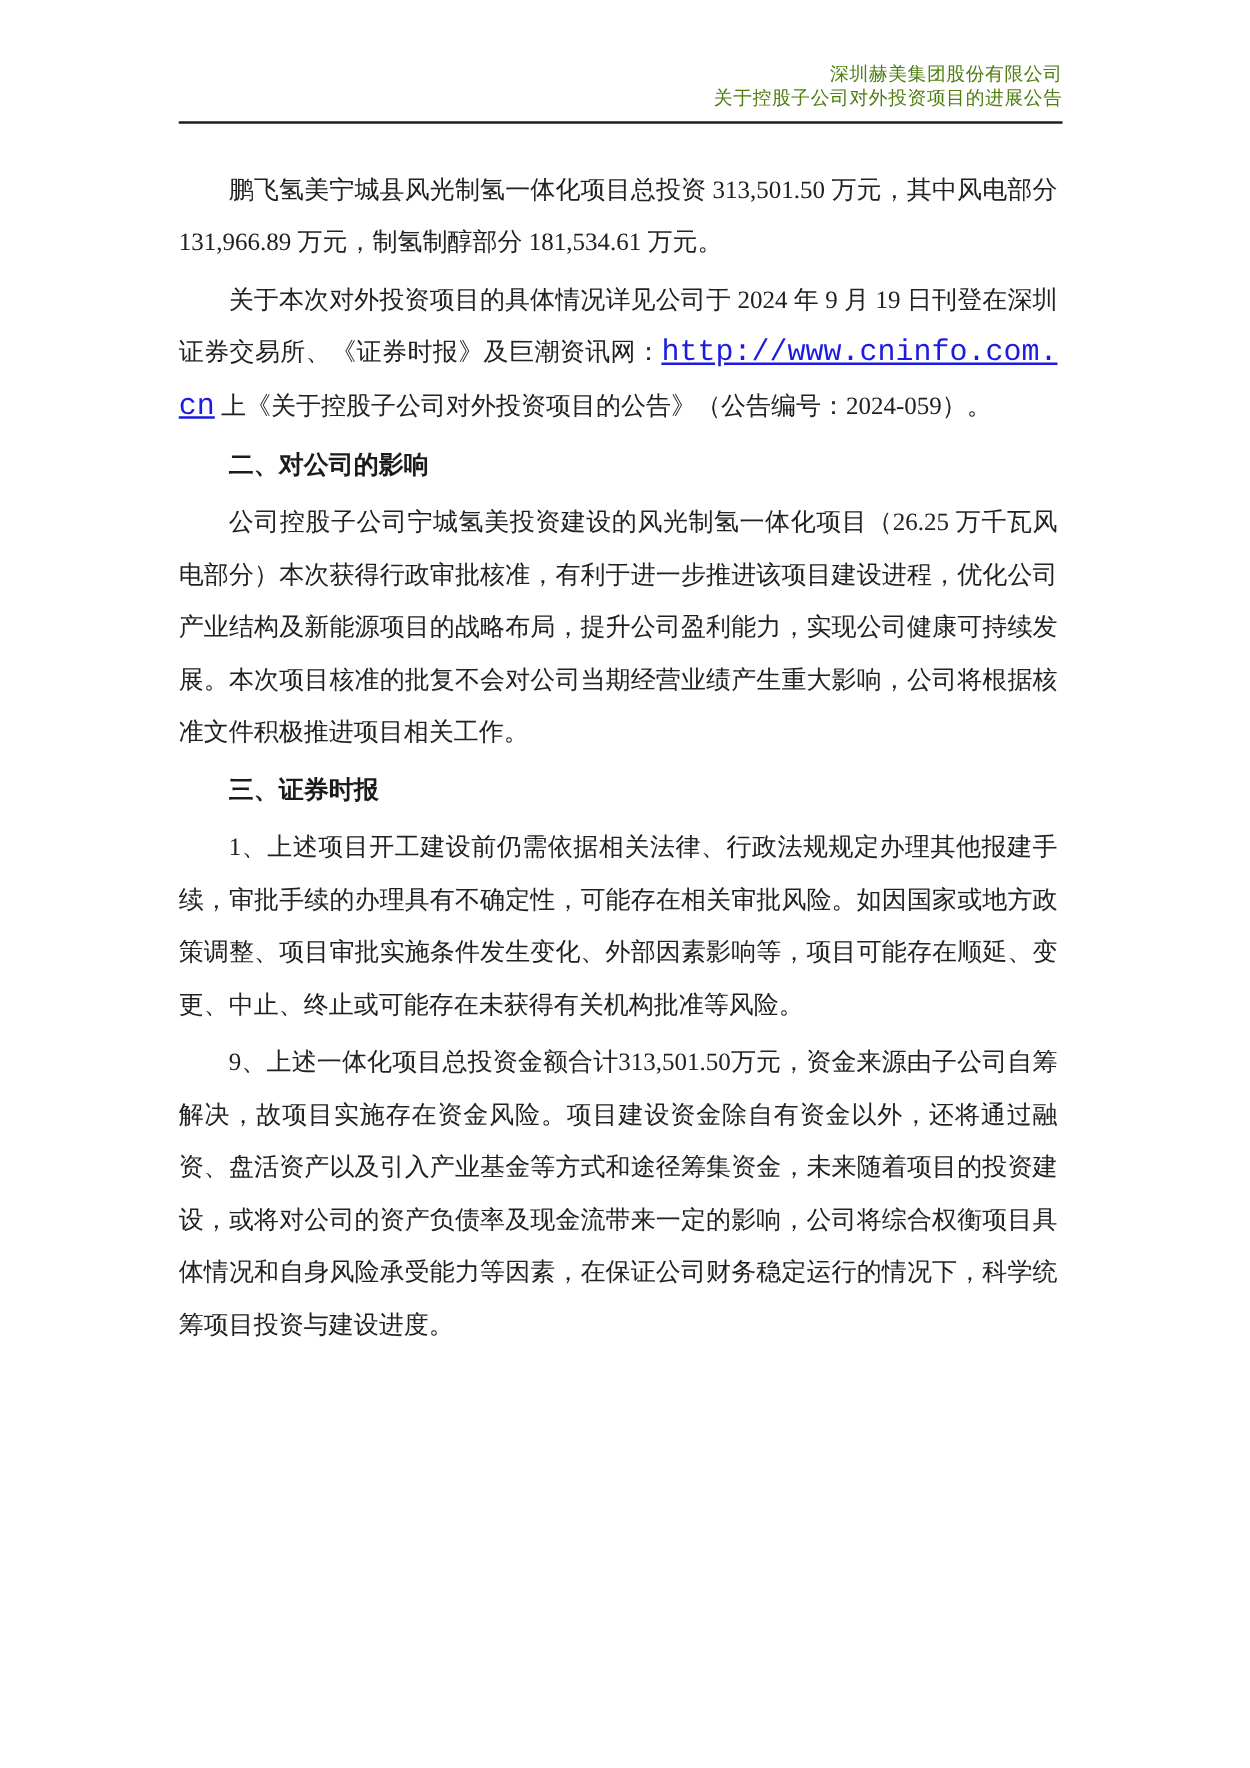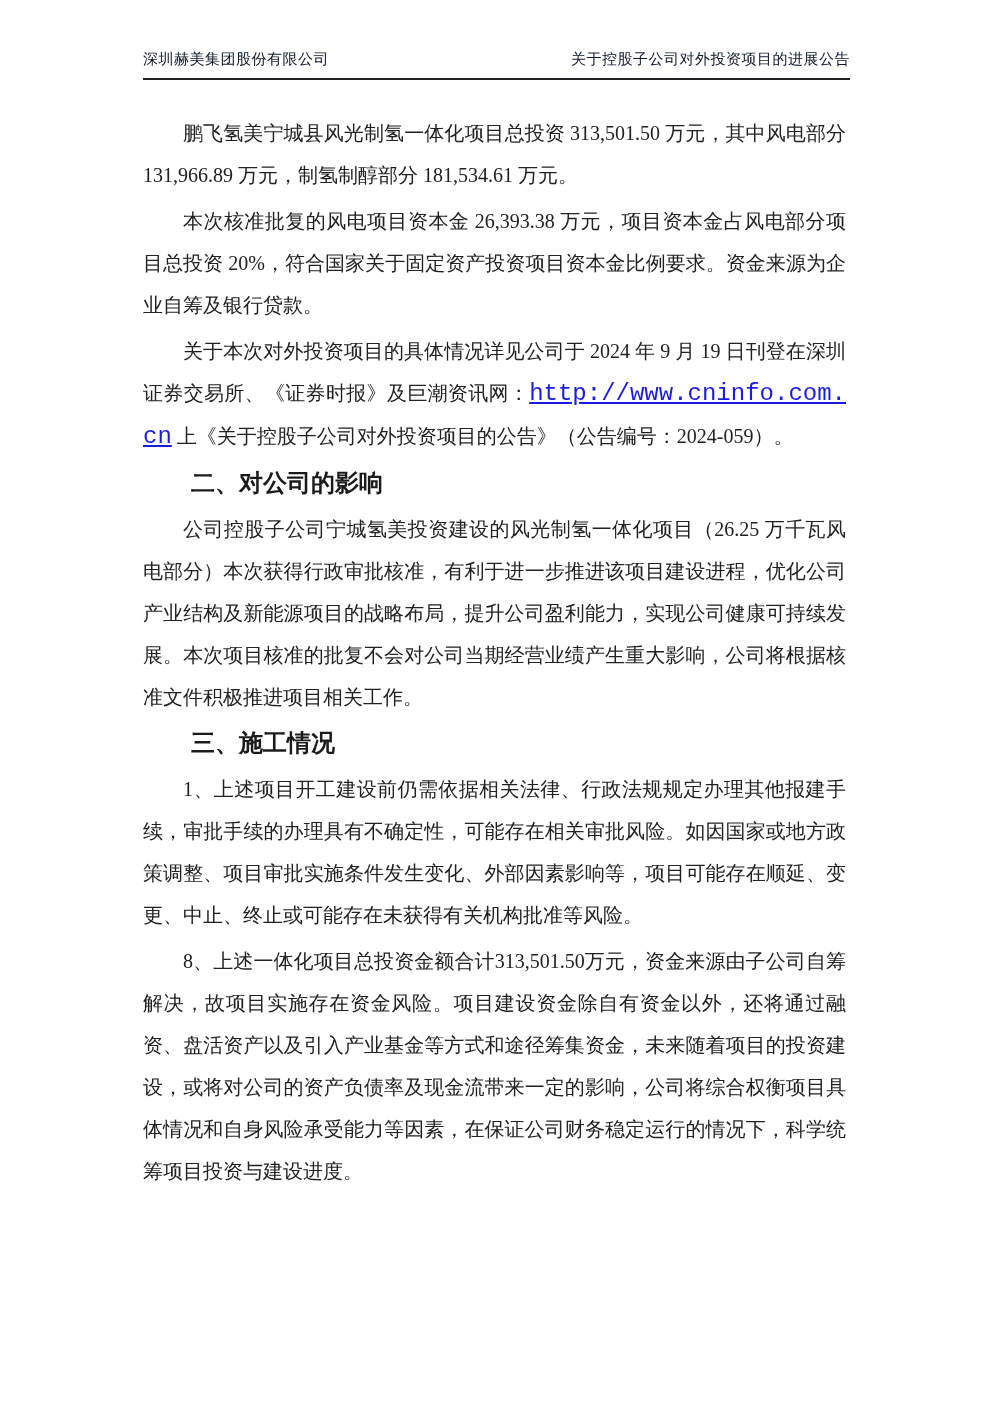--- a/index.html
+++ b/index.html
@@ -22,37 +22,38 @@
     left: 143px;
     top: 50px;
     width: 707px;
   }
   .hdr {
     display: flex;
     justify-content: space-between;
     align-items: flex-end;
     font-size: 15px;
     letter-spacing: 0.5px;
-    color: #0f172a;
+    color: #4d7c0f;
     padding-bottom: 9px;
     border-bottom: 2px solid #1f1f1f;
+    flex-direction: column;
   }
   .hdr .hdr-left { white-space: nowrap; }
   .hdr .hdr-right { white-space: nowrap; }
   main { margin-top: 32px; }
   p.body-para {
     font-size: 20px;
     line-height: 42px;
     text-align: justify;
     text-indent: 2em;
     margin: 0 4px 4px 0;
     word-break: break-all;
   }
   h2.section-heading {
-    font-size: 24px;
+    font-size: 20px;
     line-height: 42px;
     font-weight: bold;
     text-indent: 2em;
     margin: 0 0 4px 0;
     color: #1b1b1b;
   }
   a.doc-link {
     font-family: "Liberation Mono", "DejaVu Sans Mono", monospace;
     font-size: 24px;
     text-decoration: underline;
@@ -68,30 +69,29 @@
 
     <header class="hdr">
       <span class="hdr-left">深圳赫美集团股份有限公司</span>
       <span class="hdr-right">关于控股子公司对外投资项目的进展公告</span>
     </header>
 
     <main>
 
       <p class="body-para">鹏飞氢美宁城县风光制氢一体化项目总投资 313,501.50 万元，其中风电部分 131,966.89 万元，制氢制醇部分 181,534.61 万元。</p>
 
-      <p class="body-para">本次核准批复的风电项目资本金 26,393.38 万元，项目资本金占风电部分项目总投资 20%，符合国家关于固定资产投资项目资本金比例要求。资金来源为企业自筹及银行贷款。</p>
 
       <p class="body-para"><span>关于本次对外投资项目的具体情况详见公司于 2024 年 9 月 19 日刊登在深圳证券交易所、《证券时报》及巨潮资讯网：</span><a class="doc-link" style="color: rgb(28, 28, 224);">http://www.cninfo.com.cn</a><span> 上《关于控股子公司对外投资项目的公告》（公告编号：2024-059）。</span></p>
 
       <h2 class="section-heading">二、对公司的影响</h2>
 
       <p class="body-para">公司控股子公司宁城氢美投资建设的风光制氢一体化项目（26.25 万千瓦风电部分）本次获得行政审批核准，有利于进一步推进该项目建设进程，优化公司产业结构及新能源项目的战略布局，提升公司盈利能力，实现公司健康可持续发展。本次项目核准的批复不会对公司当期经营业绩产生重大影响，公司将根据核准文件积极推进项目相关工作。</p>
 
-      <h2 class="section-heading">三、施工情况</h2>
+      <h2 class="section-heading">三、证券时报</h2>
 
       <p class="body-para">1、上述项目开工建设前仍需依据相关法律、行政法规规定办理其他报建手续，审批手续的办理具有不确定性，可能存在相关审批风险。如因国家或地方政策调整、项目审批实施条件发生变化、外部因素影响等，项目可能存在顺延、变更、中止、终止或可能存在未获得有关机构批准等风险。</p>
 
-      <p class="body-para">8、上述一体化项目总投资金额合计313,501.50万元，资金来源由子公司自筹解决，故项目实施存在资金风险。项目建设资金除自有资金以外，还将通过融资、盘活资产以及引入产业基金等方式和途径筹集资金，未来随着项目的投资建设，或将对公司的资产负债率及现金流带来一定的影响，公司将综合权衡项目具体情况和自身风险承受能力等因素，在保证公司财务稳定运行的情况下，科学统筹项目投资与建设进度。</p>
+      <p class="body-para">9、上述一体化项目总投资金额合计313,501.50万元，资金来源由子公司自筹解决，故项目实施存在资金风险。项目建设资金除自有资金以外，还将通过融资、盘活资产以及引入产业基金等方式和途径筹集资金，未来随着项目的投资建设，或将对公司的资产负债率及现金流带来一定的影响，公司将综合权衡项目具体情况和自身风险承受能力等因素，在保证公司财务稳定运行的情况下，科学统筹项目投资与建设进度。</p>
 
 
     </main>
   </div>
 </div>
 
 </body></html>

